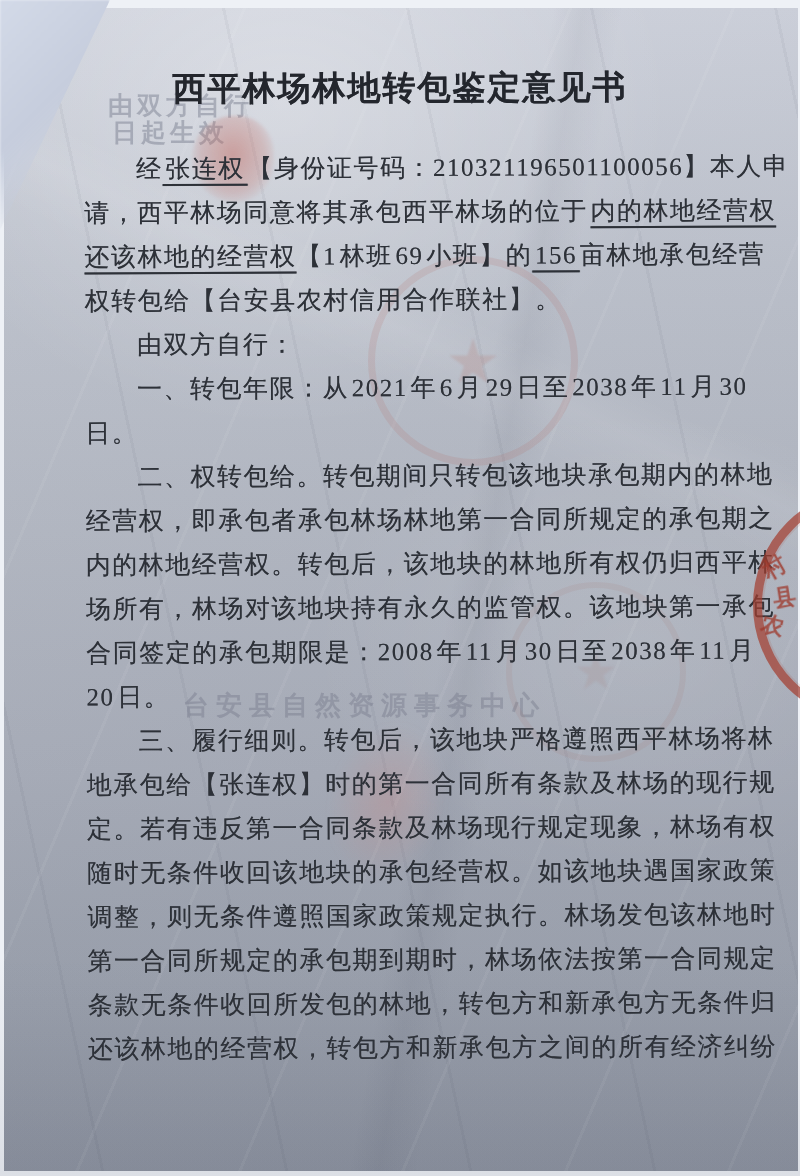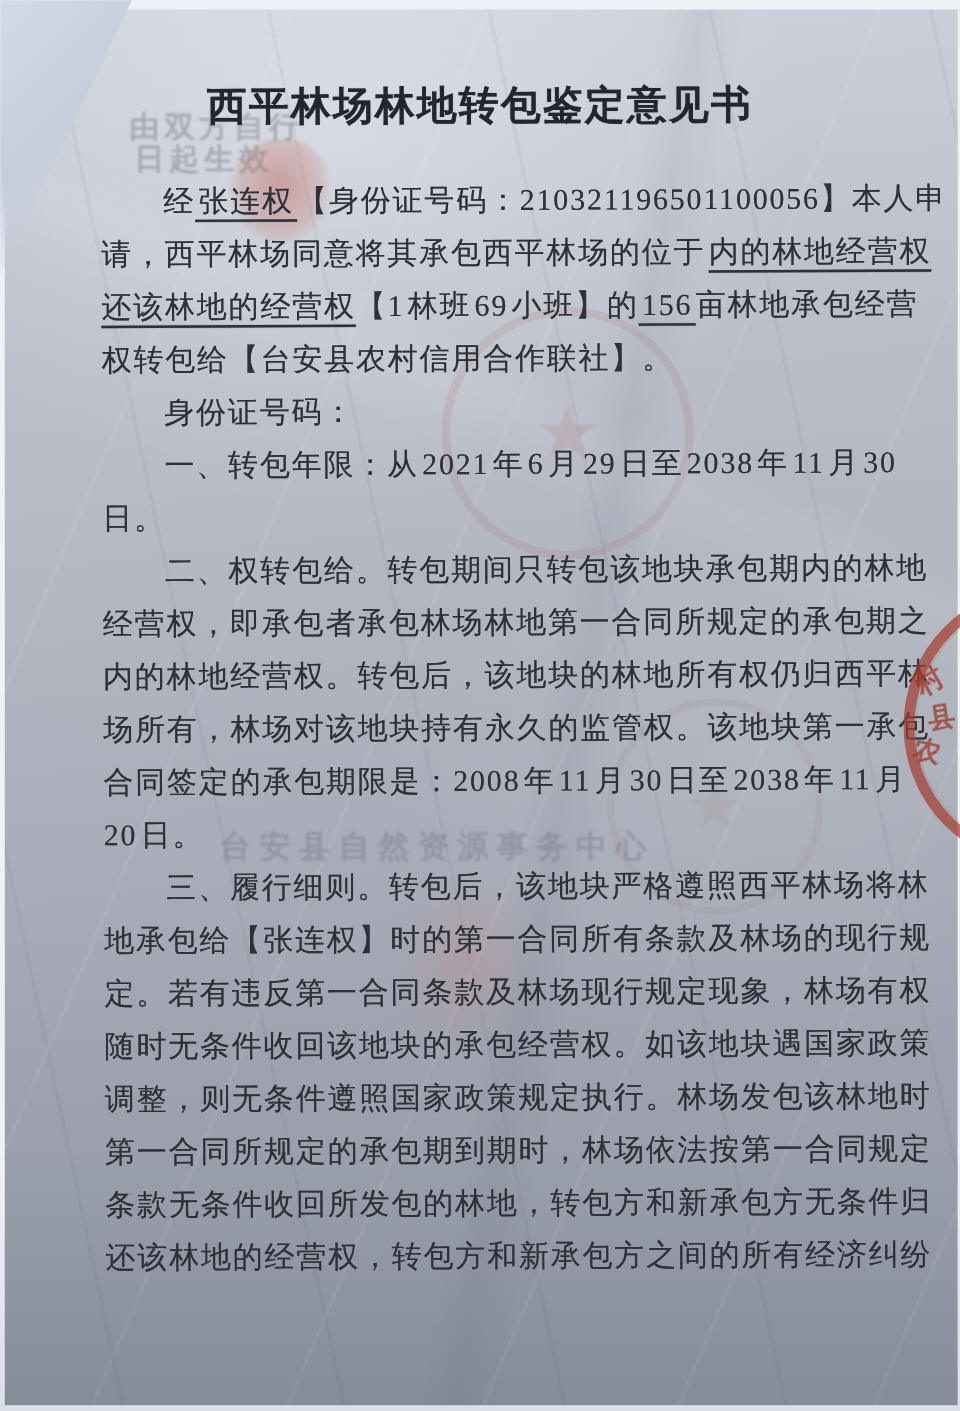--- a/index.html
+++ b/index.html
@@ -118,21 +118,21 @@
 
   <div class="fingerprint"></div>
   <div class="smudge"></div>
 
   <h1 class="title">西平林场林地转包鉴定意见书</h1>
   <div class="doc-body">
       <div class="line indent"><span>经</span><span class="u"> 张连权 </span><span>【身份证号码：210321196501100056】本人申</span></div>
       <div class="line"><span>请，西平林场同意将其承包西平林场的位于 </span><span class="u">内的林地经营权</span></div>
       <div class="line"><span class="u">还该林地的经营权</span><span>【1 林班 69 小班】的</span><span class="u"> 156 </span><span>亩林地承包经营</span></div>
       <div class="line"><span>权转包给【台安县农村信用合作联社】。</span></div>
-      <div class="line indent"><span>身份证号码：</span></div>
+      <div class="line indent"><span>由双方自行：</span></div>
       <div class="line indent"><span class="b">一、转包年限：</span><span>从 2021 年 6 月 29 日至 2038 年 11 月 30</span></div>
       <div class="line"><span>日。</span></div>
       <div class="line indent"><span class="b">二、权转包给。</span><span>转包期间只转包该地块承包期内的林地</span></div>
       <div class="line"><span>经营权，即承包者承包林场林地第一合同所规定的承包期之</span></div>
       <div class="line"><span>内的林地经营权。转包后，该地块的林地所有权仍归西平林</span></div>
       <div class="line"><span>场所有，林场对该地块持有永久的监管权。该地块第一承包</span></div>
       <div class="line"><span>合同签定的承包期限是：2008 年 11 月 30 日至 2038 年 11 月</span></div>
       <div class="line"><span>20 日。</span></div>
       <div class="line indent"><span class="b">三、履行细则。</span><span>转包后，该地块严格遵照西平林场将林</span></div>
       <div class="line"><span>地承包给【张连权】时的第一合同所有条款及林场的现行规</span></div>

